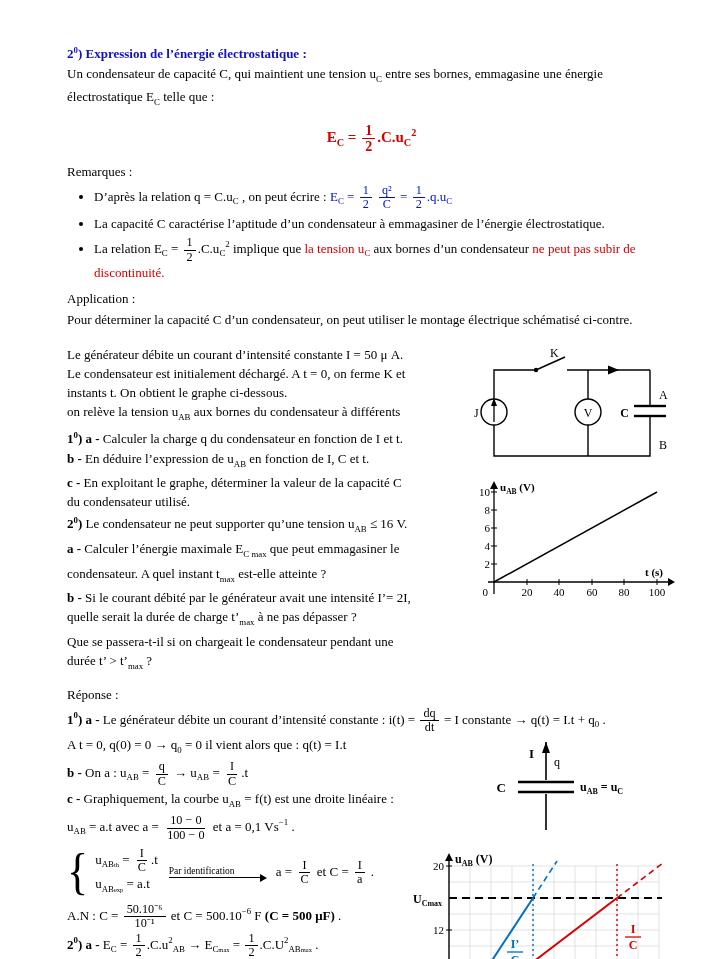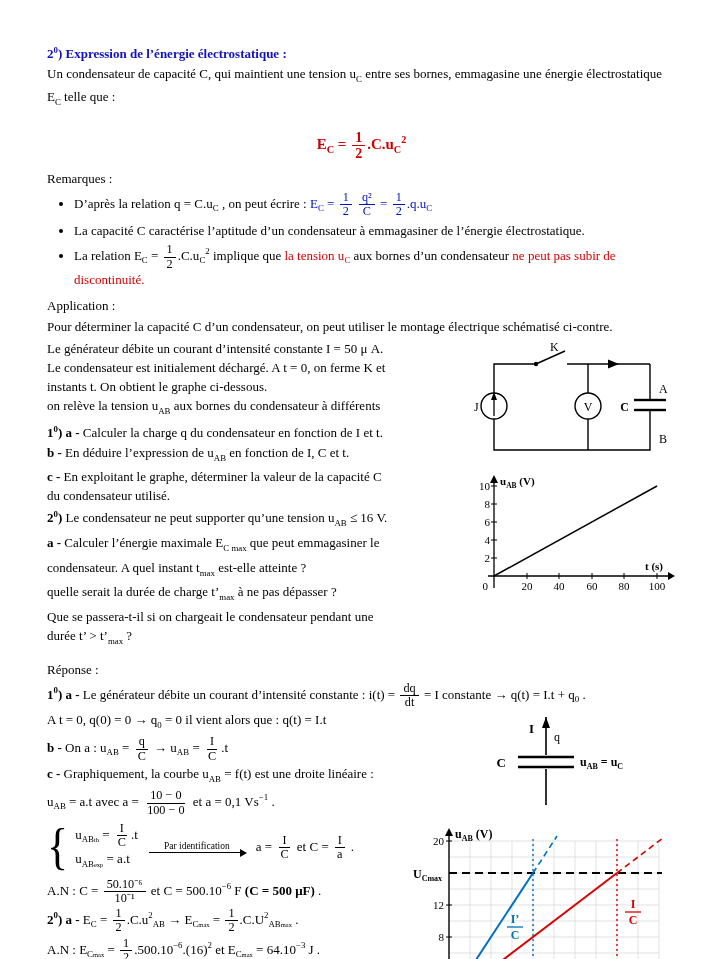--- a/index.html
+++ b/index.html
@@ -1,45 +1,45 @@
 <!DOCTYPE html>
 <html><head>
 <meta charset="utf-8">
 <style>
   *{box-sizing:border-box;margin:0;padding:0}
   html,body{width:720px;height:959px;background:#ffffff;overflow:hidden}
   body{font-family:"Liberation Serif",serif;font-size:13px;color:#000;}
   svg{font-family:"Liberation Serif",serif}
-  .page{width:720px;height:717px;padding:42px 44px 0 47px}
+  .page{width:720px;height:717px;padding:42px 44px 0 67px}
   p,.line,li{line-height:17px}
   .line{margin:2px 0}
   .title{color:#1212bd;margin-bottom:3px}
   .title .b{color:#1212bd}
   .h{font-weight:normal;margin:9px 0 4px}
-  .formula-center{text-align:center;margin:19px 0 4px;font-size:15px}
+  .formula-center{text-align:center;margin:12px 0 4px;font-size:15px}
   .b{font-weight:bold}
   .red{color:#d00000}
   .blue{color:#0013c0}
   sub,sup{font-size:0.68em}
   sub.small{font-size:0.5em}
   .frac{display:inline-flex;flex-direction:column;align-items:center;vertical-align:middle;line-height:1.08;font-size:0.94em;margin:0 2px;text-align:center}
   .frac > .fn{border-bottom:1px solid currentColor;padding:0 3px}
   .frac > .fd{padding:0 3px}
   ul{margin:2px 0 6px 27px}
   li{margin:4px 0}
-  .row{display:flex;gap:24px;margin-top:3px}
+  .row{display:flex;gap:24px;margin-top:16px}
   .col-text{width:412px}
   .col-fig{width:218px;display:flex;flex-direction:column;align-items:center;gap:4px}
   .answer::after{content:"";display:block;clear:both}
   .fig-mini{float:right;margin:2px 28px 4px 10px}
   .fig-g2{float:right;clear:right;margin:4px 0 0 8px}
   .system{display:flex;align-items:center;gap:7px;margin:4px 0}
   .brace{font-size:44px;font-weight:400;line-height:1;transform:scaleY(1.15);display:inline-block}
   .syslines .line{margin:1px 0}
-  .idarrow{display:inline-flex;flex-direction:column;align-items:center;margin:8px 4px}
+  .idarrow{display:inline-flex;flex-direction:column;align-items:flex-start;margin:8px 4px}
   .idlbl{font-size:9.5px;margin-bottom:1px;white-space:nowrap}
   .arr{display:block;width:96px;height:1px;background:#000;position:relative}
   .arr::after{content:"";position:absolute;right:-2px;top:-3.5px;width:0;height:0;border:4px solid transparent;border-left:7px solid #000;border-right:0}
 </style>
 </head>
 <body>
 
 <div class="page">
 
   <p class="title"><span class="b">2</span><sup class="b">0</sup><span class="b">) Expression de l’énergie électrostatique :</span></p>
@@ -77,20 +77,21 @@
       <div class="line"><span>Le condensateur est initialement déchargé. A t = 0, on ferme  K et</span></div>
       <div class="line"><span>instants t. On obtient le graphe ci-dessous.</span></div>
       <div class="line"><span>on relève la tension  u</span><sub>AB</sub><span>  aux bornes du condensateur à différents</span></div>
       <div class="line"><span class="b">1</span><sup class="b">0</sup><span class="b">) a - </span><span>Calculer la charge q du condensateur en fonction de I et t.</span></div>
       <div class="line"><span class="b">b - </span><span>En déduire l’expression de u</span><sub>AB</sub><span> en fonction de I, C et t.</span></div>
       <div class="line"><span class="b">c - </span><span>En exploitant le graphe, déterminer la valeur  de la capacité  C</span></div>
       <div class="line"><span>du condensateur utilisé.</span></div>
       <div class="line"><span class="b">2</span><sup class="b">0</sup><span class="b">) </span><span>Le condensateur ne peut supporter qu’une tension u</span><sub>AB</sub><span> ≤ 16 V.</span></div>
       <div class="line"><span class="b">a - </span><span>Calculer l’énergie maximale E</span><sub>C max</sub><span>  que  peut emmagasiner le</span></div>
       <div class="line"><span>condensateur. A quel instant t</span><sub>max</sub><span> est-elle atteinte ?</span></div>
+      <div class="line"><span class="b">b - </span><span>Si le courant débité par le générateur avait une intensité I’= 2I,</span></div>
       <div class="line"><span>quelle serait la durée de charge  t’</span><sub>max</sub><span>  à ne pas dépasser ?</span></div>
       <div class="line"><span>Que se  passera-t-il  si on chargeait  le condensateur  pendant une</span></div>
       <div class="line"><span>durée  t’ &gt; t’</span><sub>max</sub><span> ?</span></div>
     </div>
 
     <div class="col-fig">
 
       <svg width="200" height="130" viewBox="0 0 200 130">
         <path d="M24 55 V26 H64" stroke="#000" stroke-width="1.4" fill="none"></path>
         <circle cx="66" cy="26" r="2.2" fill="#000"></circle>

